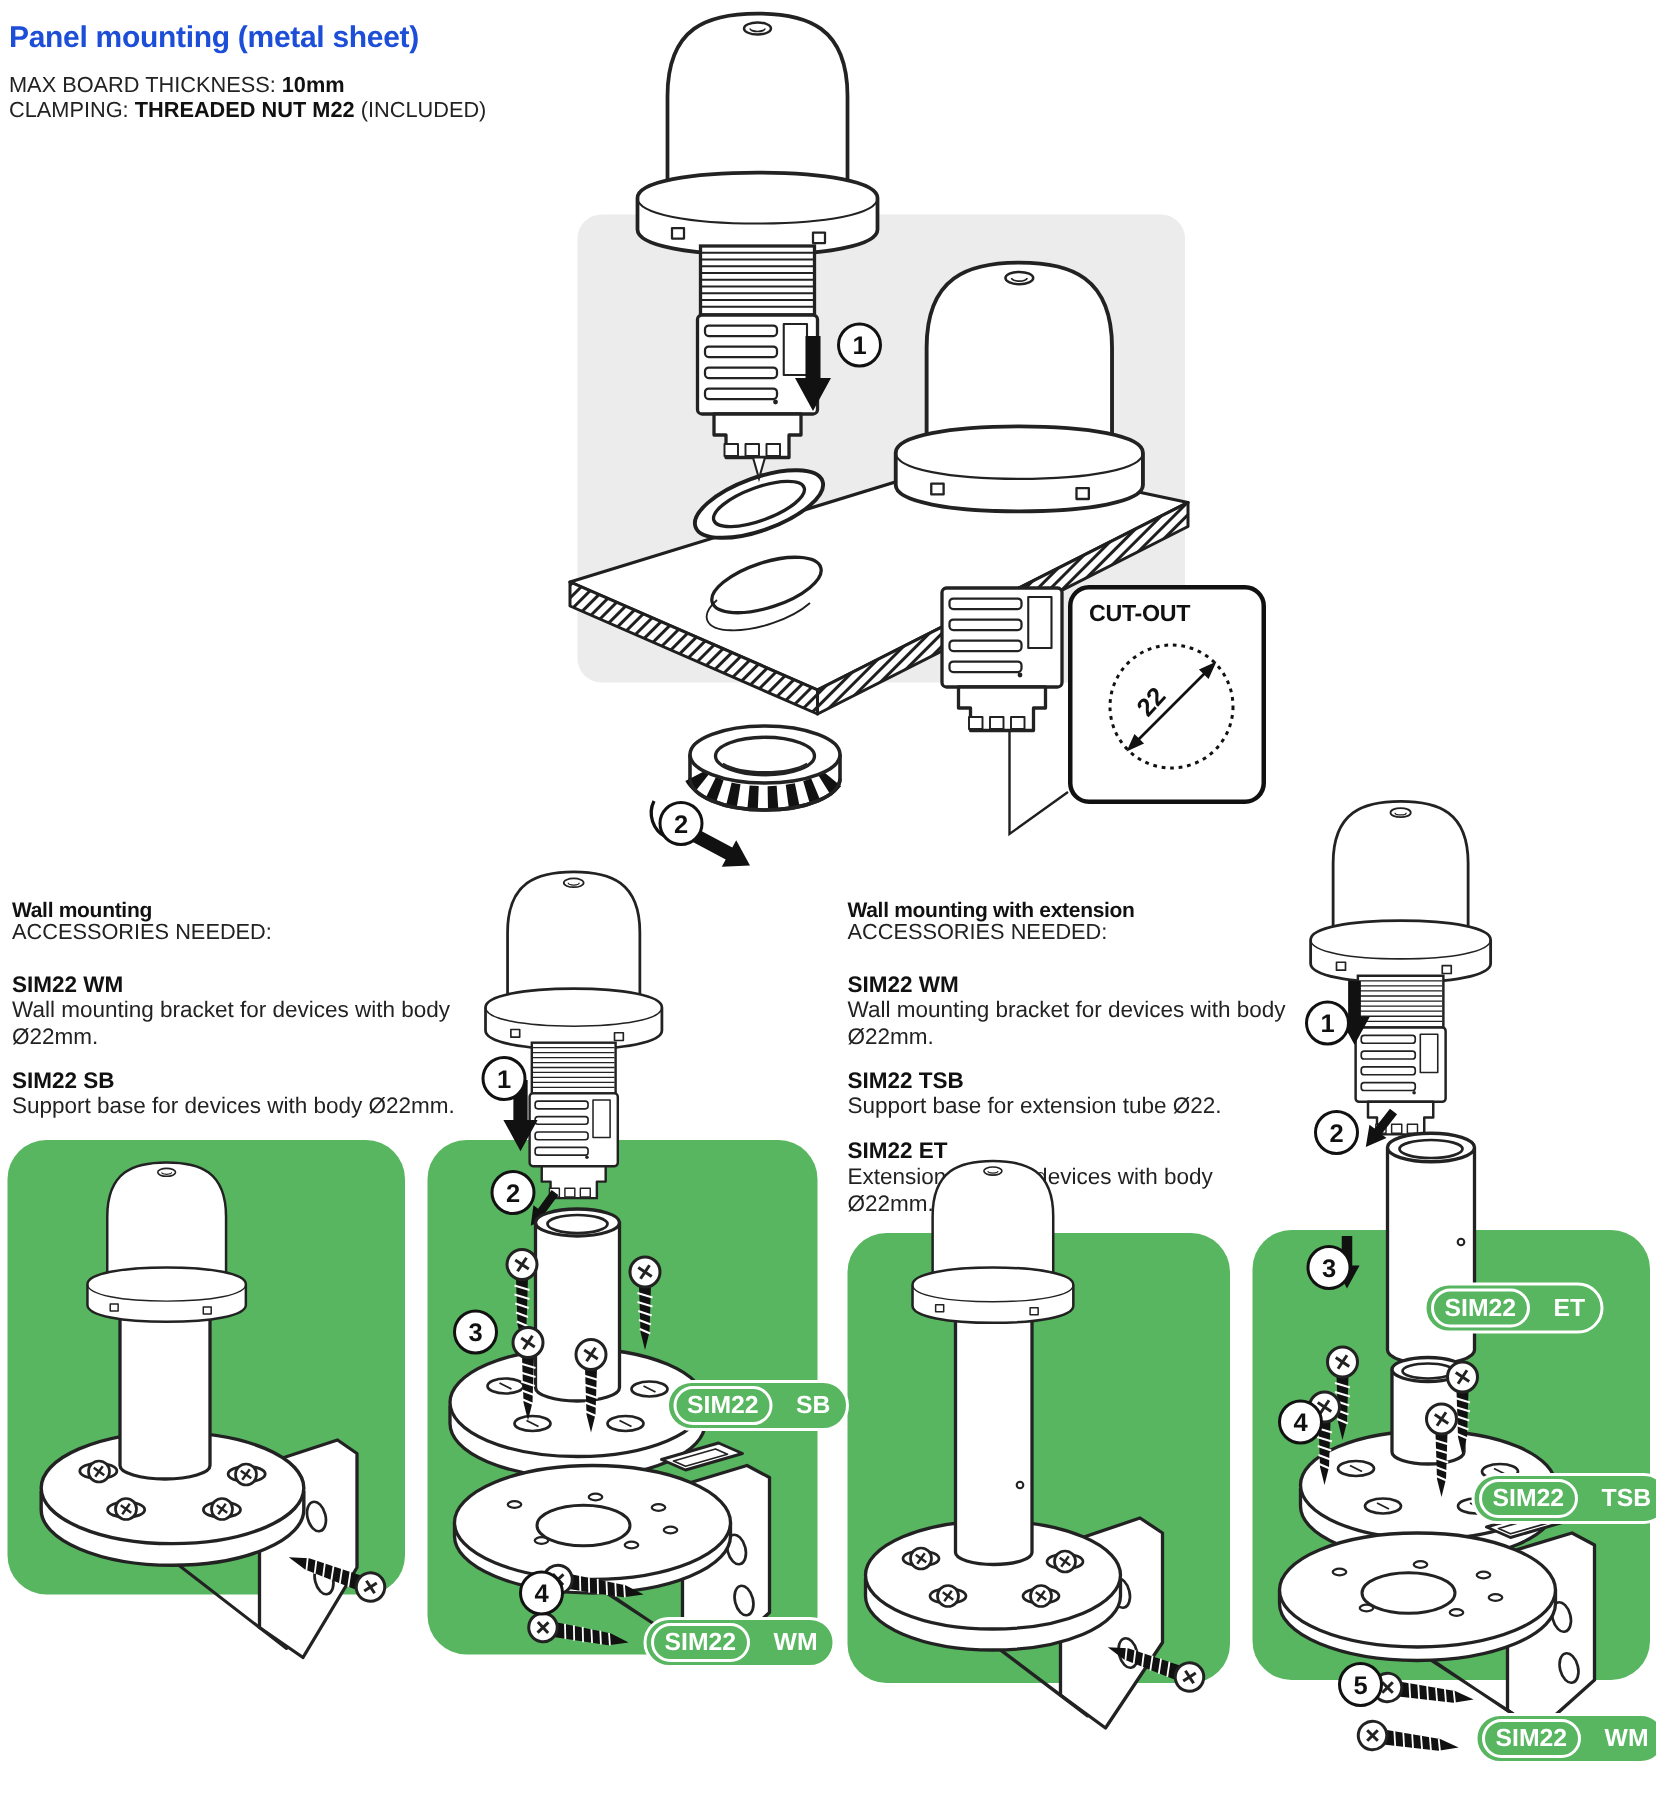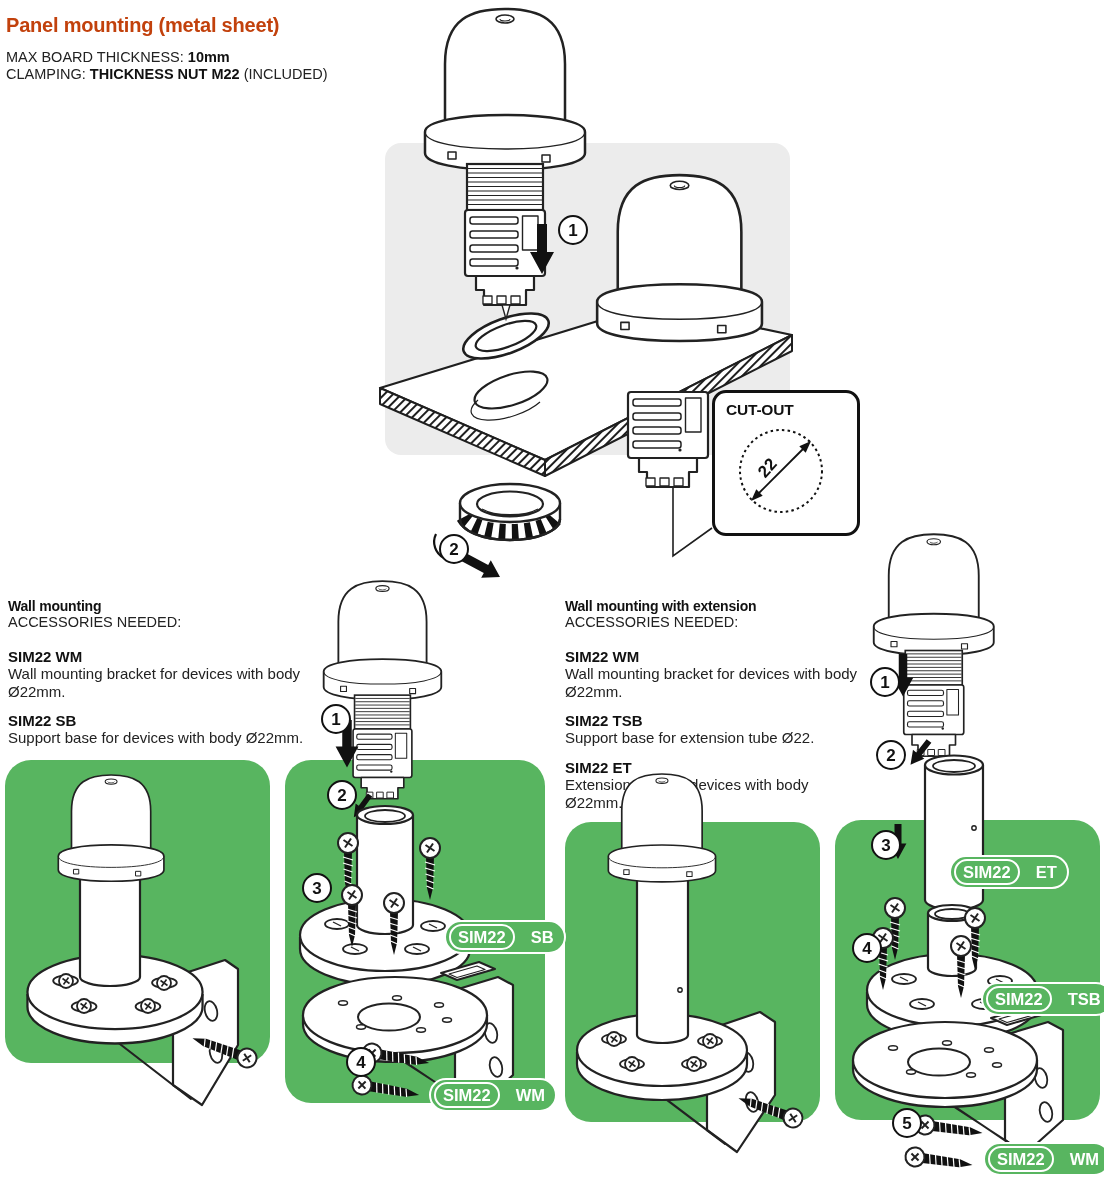--- a/index.html
+++ b/index.html
@@ -6,42 +6,42 @@
     --green:#58b560;
     --gray:#ececec;
     --line:#1f1f1f;
   }
   *{box-sizing:border-box;margin:0;padding:0}
   body{font-family:"Liberation Sans",sans-serif;background:#fff;color:#1a1a1a}
   .page{position:relative;width:1104px;height:1200px;background:#fff;overflow:hidden}
 
   
   .txt{position:absolute}
-  .txt h1{font-size:20px;font-weight:bold;letter-spacing:-.2px;margin-bottom:12px;color:#c2410c}
+  .txt h1{font-size:20px;font-weight:bold;letter-spacing:-.2px;margin-bottom:12px;color:#1d4ed8}
   .txt h2{font-size:14px;font-weight:bold;letter-spacing:-.2px;color:#111}
   .spec{font-size:14.5px;margin:1px 0;color:#222}
   .spec b{color:#111}
   .acc-heading{font-size:14.5px;color:#222;margin-bottom:18px}
   .acc-item{margin-top:12px}
   .acc-code{font-size:15px;font-weight:bold;color:#111}
   .acc-desc{font-size:15px;line-height:1.18;color:#222;max-width:310px}
 
   
   .step{position:absolute;width:30px;height:30px;border-radius:50%;background:#fff;
         border:2.5px solid #111;display:flex;align-items:center;justify-content:center;
         font-size:17px;font-weight:bold;color:#111;z-index:6;line-height:1}
 
   
   .badge{position:absolute;display:inline-flex;align-items:center;gap:16px;background:var(--green);
          border:2.5px solid #fff;border-radius:999px;padding:2px 10px 2px 3px;color:#fff;
          font-weight:bold;font-size:16.5px;line-height:1;z-index:6;white-space:nowrap}
   .badge .brand{border:2.5px solid #fff;border-radius:999px;padding:2.5px 7px}
 
   
-  .cutout{position:absolute;left:712px;top:390px;width:148px;height:146px;background:#fff;
+  .cutout{position:absolute;left:712px;top:390px;width:132px;height:146px;background:#fff;
           border:3px solid #111;border-radius:14px;z-index:5}
   .cutout-label{font-size:15.5px;font-weight:bold;color:#111;margin:8px 0 0 11px;letter-spacing:-.2px}
 
   svg.layer{position:absolute;overflow:visible}
 </style>
 </head>
 <body>
 
 <div class="page">
 
@@ -171,21 +171,21 @@
       <g id="phil-head">
         <circle cx="0" cy="0" r="7" fill="#fff" stroke="#222" stroke-width="1.8"></circle>
         <path d="M-3.5,-2.5 L3.5,2.5 M-2.5,3.5 L2.5,-3.5" stroke="#222" stroke-width="1.6" fill="none"></path>
       </g>
     </defs>
   </svg>
 
   <div class="txt" style="left:6px;top:14px">
     <h1>Panel mounting (metal sheet)</h1>
     <p class="spec"><span>MAX BOARD THICKNESS:</span> <b>10mm</b></p>
-    <p class="spec"><span>CLAMPING:</span> <b>THICKNESS NUT M22</b> <span>(INCLUDED)</span></p>
+    <p class="spec"><span>CLAMPING:</span> <b>THREADED NUT M22</b> <span>(INCLUDED)</span></p>
   </div>
 
   <svg class="layer" style="left:370px;top:0" width="520" height="600" viewBox="0 0 520 600">
     <rect x="15" y="143" width="405" height="312" rx="16" fill="var(--gray)"></rect>
 
     <g stroke="#1f1f1f" stroke-linejoin="round">
       <path d="M10,388 L280,305 L422,335 L175,460 Z" fill="#fff" stroke-width="2.2"></path>
       <path d="M10,388 L175,460 L175,476 L10,404 Z" fill="url(#hatch)" stroke-width="2"></path>
       <path d="M175,460 L422,335 L422,351 L175,476 Z" fill="url(#hatch)" stroke-width="2"></path>
     </g>

